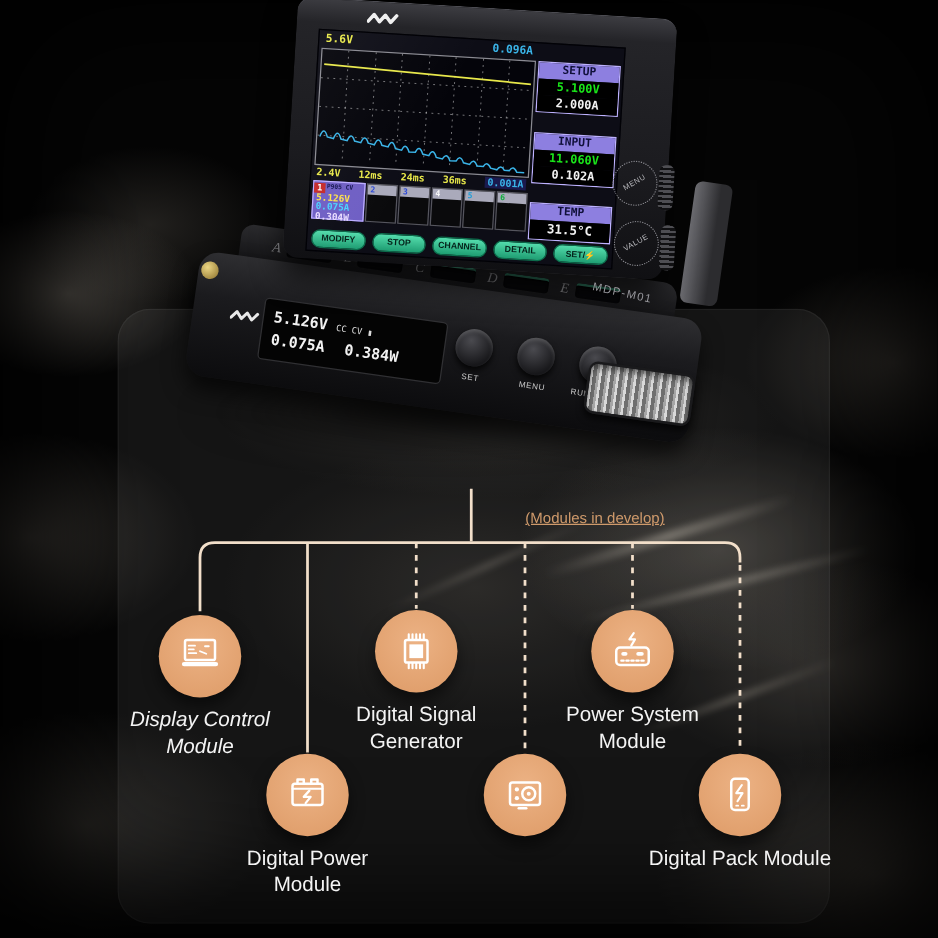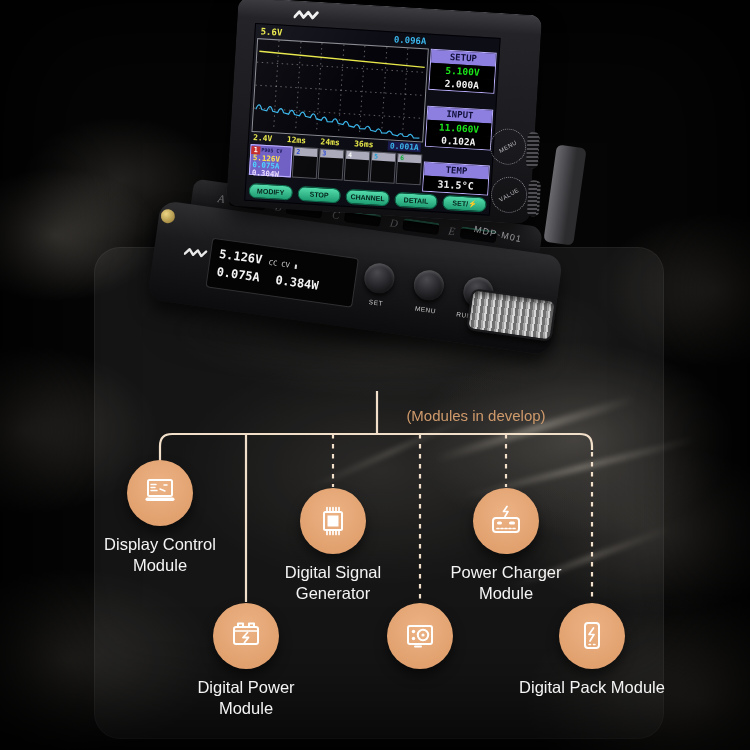--- a/index.html
+++ b/index.html
@@ -115,24 +115,24 @@
     display:flex;align-items:center;justify-content:center;color:#b8b8bc;font-size:6px;letter-spacing:.5px;
     transform:rotate(-33deg);font-family:"Liberation Sans",sans-serif;}
   .kr1{right:8px;top:114px;} .kr2{right:4px;top:162px;}
   .model-label{position:absolute;right:6px;bottom:-17px;transform:rotate(9deg);color:#97979c;
     font-size:9px;letter-spacing:1.2px;font-family:"Liberation Sans",sans-serif;}
 
   
   .title{position:absolute;left:96px;top:352px;width:564px;text-align:center;z-index:3;
     font-size:31px;font-weight:bold;color:#e1884f;letter-spacing:.4px;}
   .note{position:absolute;left:390px;top:407px;width:172px;text-align:center;z-index:3;
-    font-size:15px;color:#cf9a6b;}
+    font-size:12px;color:#cf9a6b;text-decoration:underline;}
   .tree{position:absolute;inset:0;z-index:2;pointer-events:none;}
   .module{position:absolute;width:150px;text-align:center;z-index:3;}
-  .m1{left:85px; top:460px;} .m2{left:171px;top:603px;} .m3{left:258px;top:488px;}
+  .m1{left:85px; top:492px;font-style:italic;} .m2{left:171px;top:603px;} .m3{left:258px;top:488px;}
   .m4{left:345px;top:603px;} .m5{left:431px;top:488px;} .m6{left:517px;top:603px;}
   .circle{width:66px;height:66px;margin:0 auto;border-radius:50%;
     background:radial-gradient(circle at 50% 38%,#ecb284,#dd9a66);
     box-shadow:0 7px 12px rgba(0,0,0,.5);display:flex;align-items:center;justify-content:center;}
   .mod-label{margin-top:8px;font-size:16.5px;line-height:1.28;color:#f4f4f4;}
 </style>
 </head>
 <body>
 
 <div class="stage">
@@ -357,21 +357,21 @@
   <div class="module m5">
     <div class="circle">
       <svg width="34" height="34" viewBox="0 0 34 34" fill="none" stroke="#fff" stroke-width="2" stroke-linecap="round" stroke-linejoin="round">
         <path d="M18 2.5l-3.5 5h4.5l-3 5" stroke-width="1.7"></path>
         <rect x="4" y="14" width="26" height="14" rx="3"></rect>
         <rect x="8" y="17.5" width="5" height="3" rx="1.5" fill="#fff" stroke="none"></rect>
         <rect x="20" y="17.5" width="6" height="3" rx="1.5" fill="#fff" stroke="none"></rect>
         <path d="M8 24.5h2 M12 24.5h2 M16 24.5h2 M20 24.5h2 M24 24.5h2" stroke-width="1.7"></path>
       </svg>
     </div>
-    <div class="mod-label">Power Charger Module</div>
+    <div class="mod-label">Power System Module</div>
   </div>
 
   <div class="module m6">
     <div class="circle">
       <svg width="34" height="34" viewBox="0 0 34 34" fill="none" stroke="#fff" stroke-width="2" stroke-linecap="round" stroke-linejoin="round">
         <rect x="10" y="4" width="14" height="25" rx="3"></rect>
         <path d="M18.5 9l-4.5 6.5h5l-4 6.5" stroke-width="1.7"></path>
         <path d="M14 25.5h1.5 M18.5 25.5H20" stroke-width="1.5"></path>
       </svg>
     </div>

